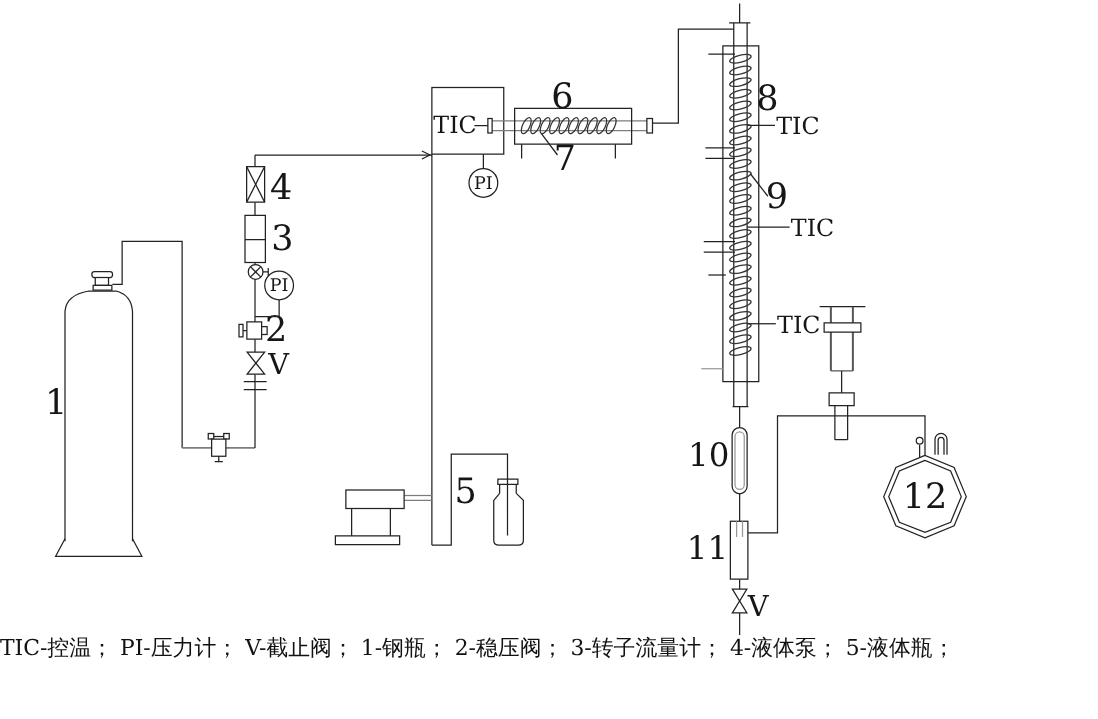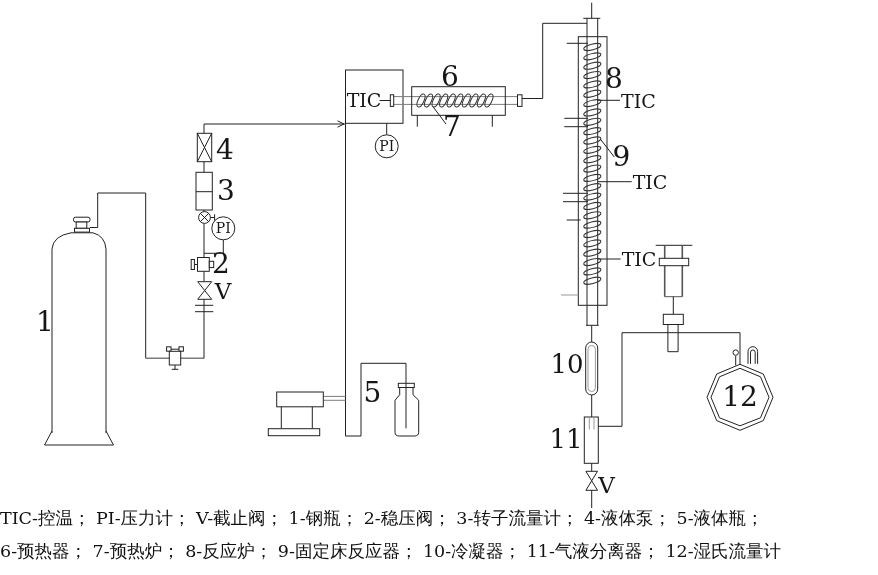--- a/index.html
+++ b/index.html
@@ -275,14 +275,13 @@
     <circle class="fill" cx="735.7" cy="352.6" r="2.7"></circle>
     <path d="M748,363.8 L748,351.5 A4.8,4.8 0 0 1 757.6,351.5 L757.6,363.8"></path>
     <path d="M750.5,363.8 L750.5,352.3 A2.35,2.35 0 0 1 755.2,352.3 L755.2,363.8"></path>
     <polygon points="740,364.3 716.7,374.0 707,397.3 716.7,420.6 740,430.3 763.3,420.6 773,397.3 763.3,374.0"></polygon>
     <polygon points="740,368.3 719.5,376.8 711,397.3 719.5,417.8 740,425.8 760.5,417.8 769,397.3 760.5,376.8"></polygon>
     <text class="lbl-big" x="740" y="406" text-anchor="middle">12</text>
   </g>
 </svg>
 
 <div class="caption l1">TIC-控温； PI-压力计； V-截止阀； 1-钢瓶； 2-稳压阀； 3-转子流量计； 4-液体泵； 5-液体瓶；</div>
-<div class="caption l2">6-预热器； 7-预热炉； 8-反应炉； 9-固定床反应器； 10-冷凝器； 11-气液分离器； 12-湿氏流量计</div>
 </div>
 
 </body></html>

